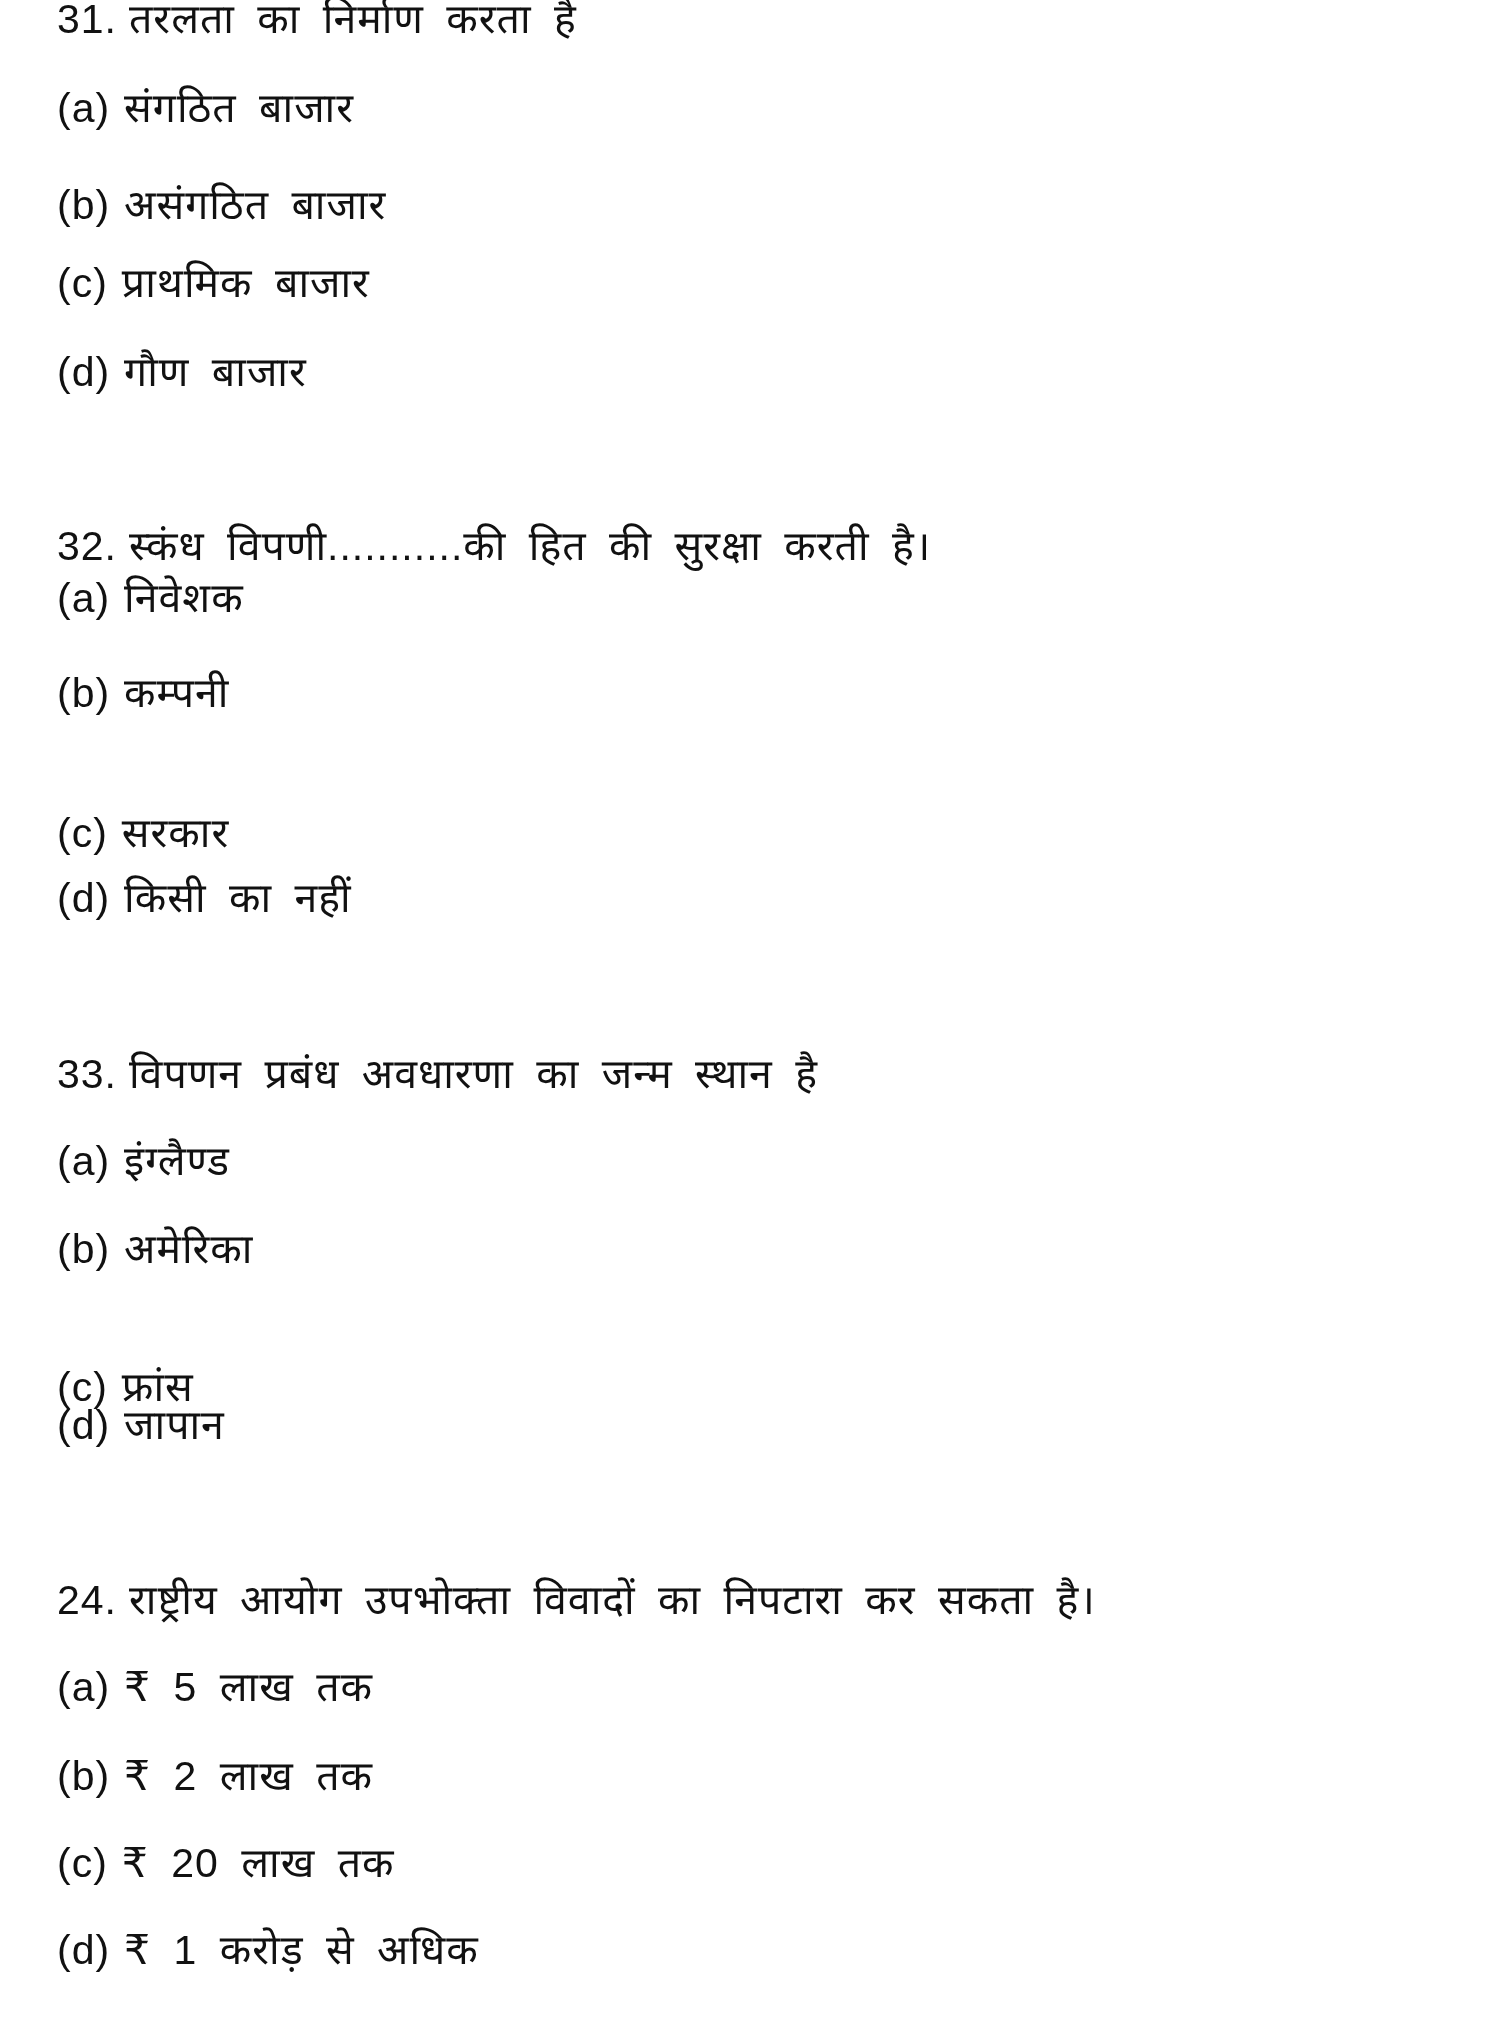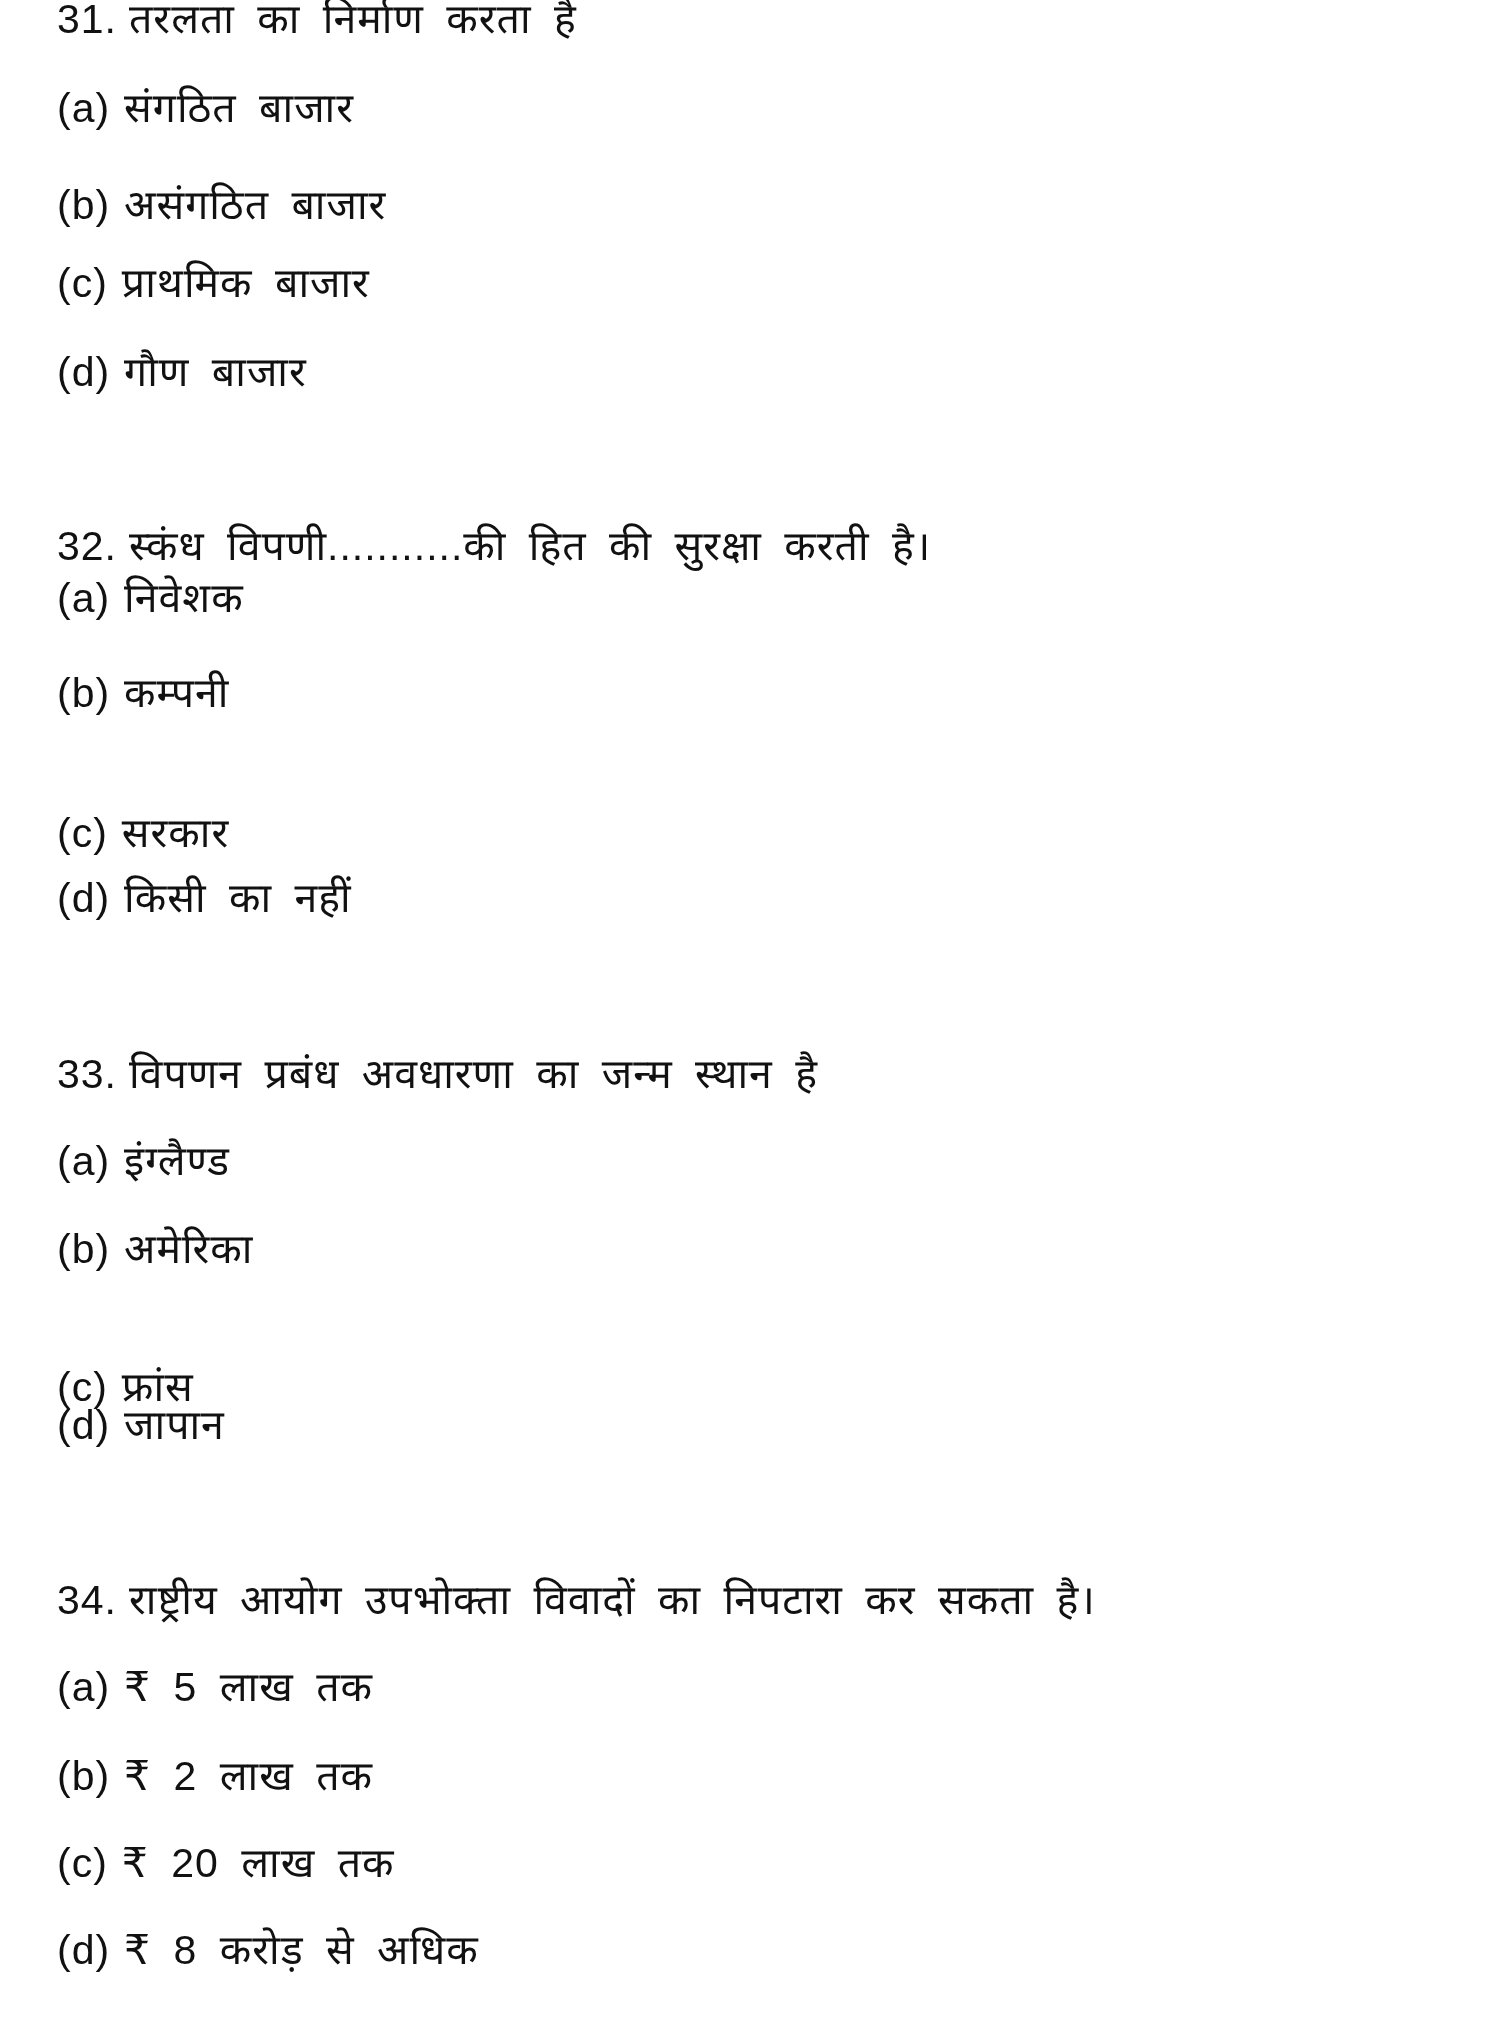--- a/index.html
+++ b/index.html
@@ -55,26 +55,26 @@
   <span class="opt-label">(b)</span><span>अमेरिका</span>
 </div>
 <div class="line" style="top:1362px">
   <span class="opt-label">(c)</span><span>फ्रांस</span>
 </div>
 <div class="line" style="top:1400px">
   <span class="opt-label">(d)</span><span>जापान</span>
 </div>
 
 <div class="line" style="top:1575px">
-  <span class="qnum">34.</span><span>राष्ट्रीय आयोग उपभोक्ता विवादों का निपटारा कर सकता है।</span>
+  <span class="qnum">24.</span><span>राष्ट्रीय आयोग उपभोक्ता विवादों का निपटारा कर सकता है।</span>
 </div>
 <div class="line" style="top:1662px">
   <span class="opt-label">(a)</span><span>₹ 5 लाख तक</span>
 </div>
 <div class="line" style="top:1751px">
   <span class="opt-label">(b)</span><span>₹ 2 लाख तक</span>
 </div>
 <div class="line" style="top:1838px">
   <span class="opt-label">(c)</span><span>₹ 20 लाख तक</span>
 </div>
 <div class="line" style="top:1925px">
-  <span class="opt-label">(d)</span><span>₹ 8 करोड़ से अधिक</span>
+  <span class="opt-label">(d)</span><span>₹ 1 करोड़ से अधिक</span>
 </div>
 
 </body></html>

